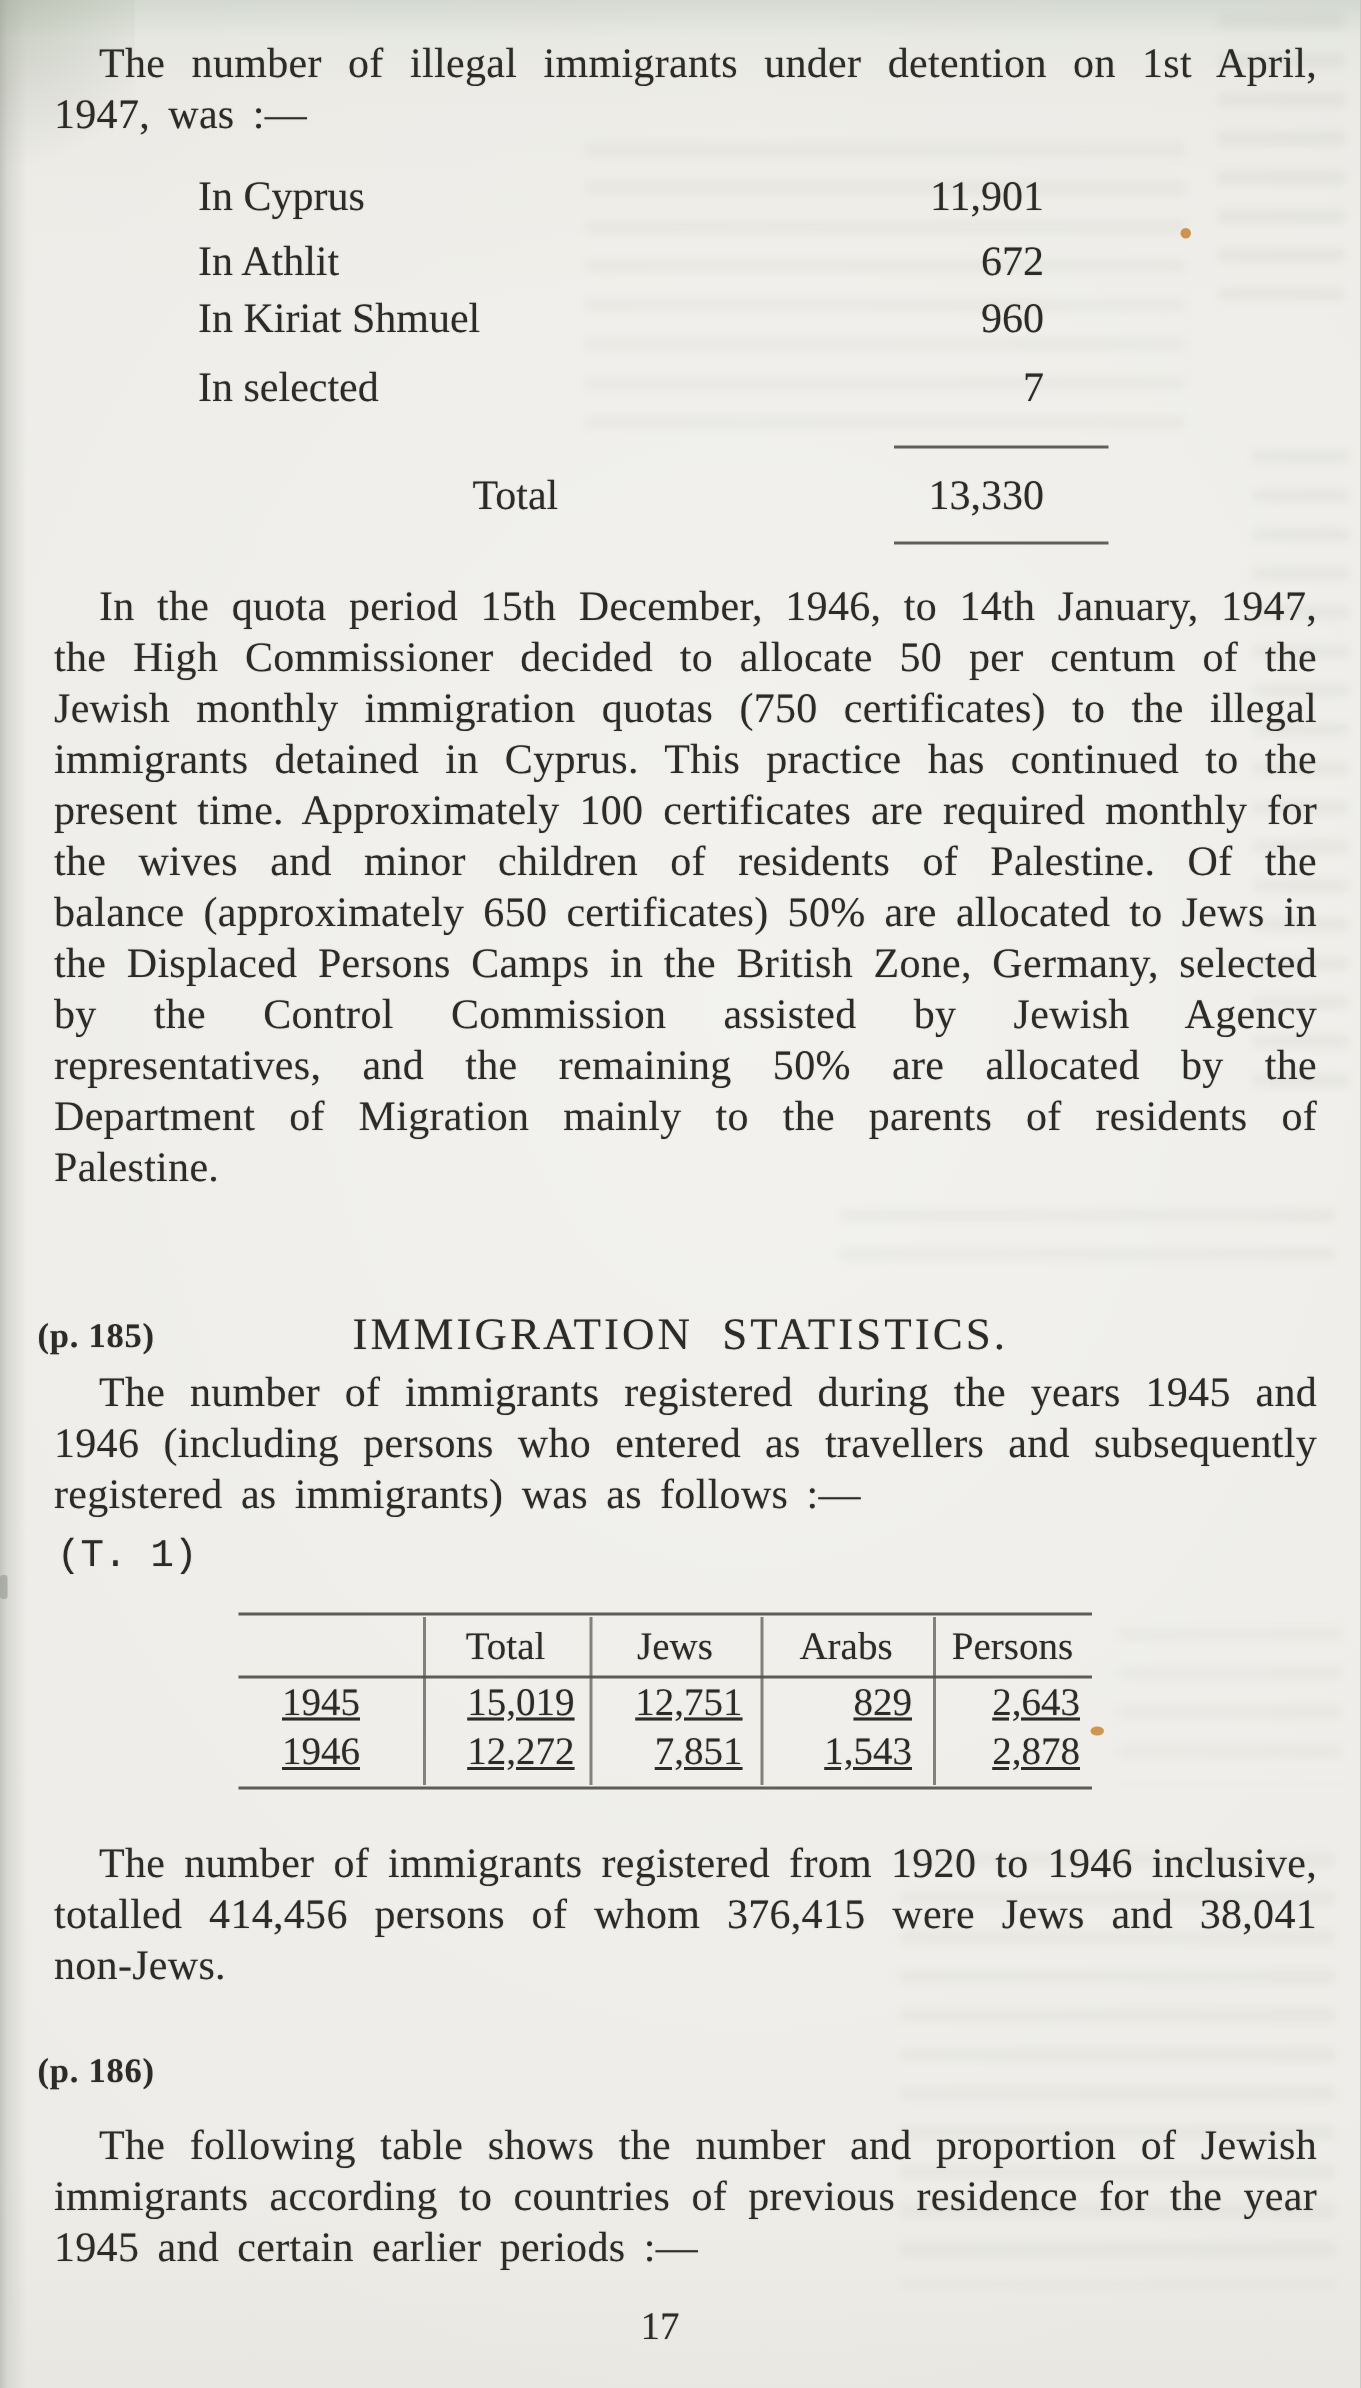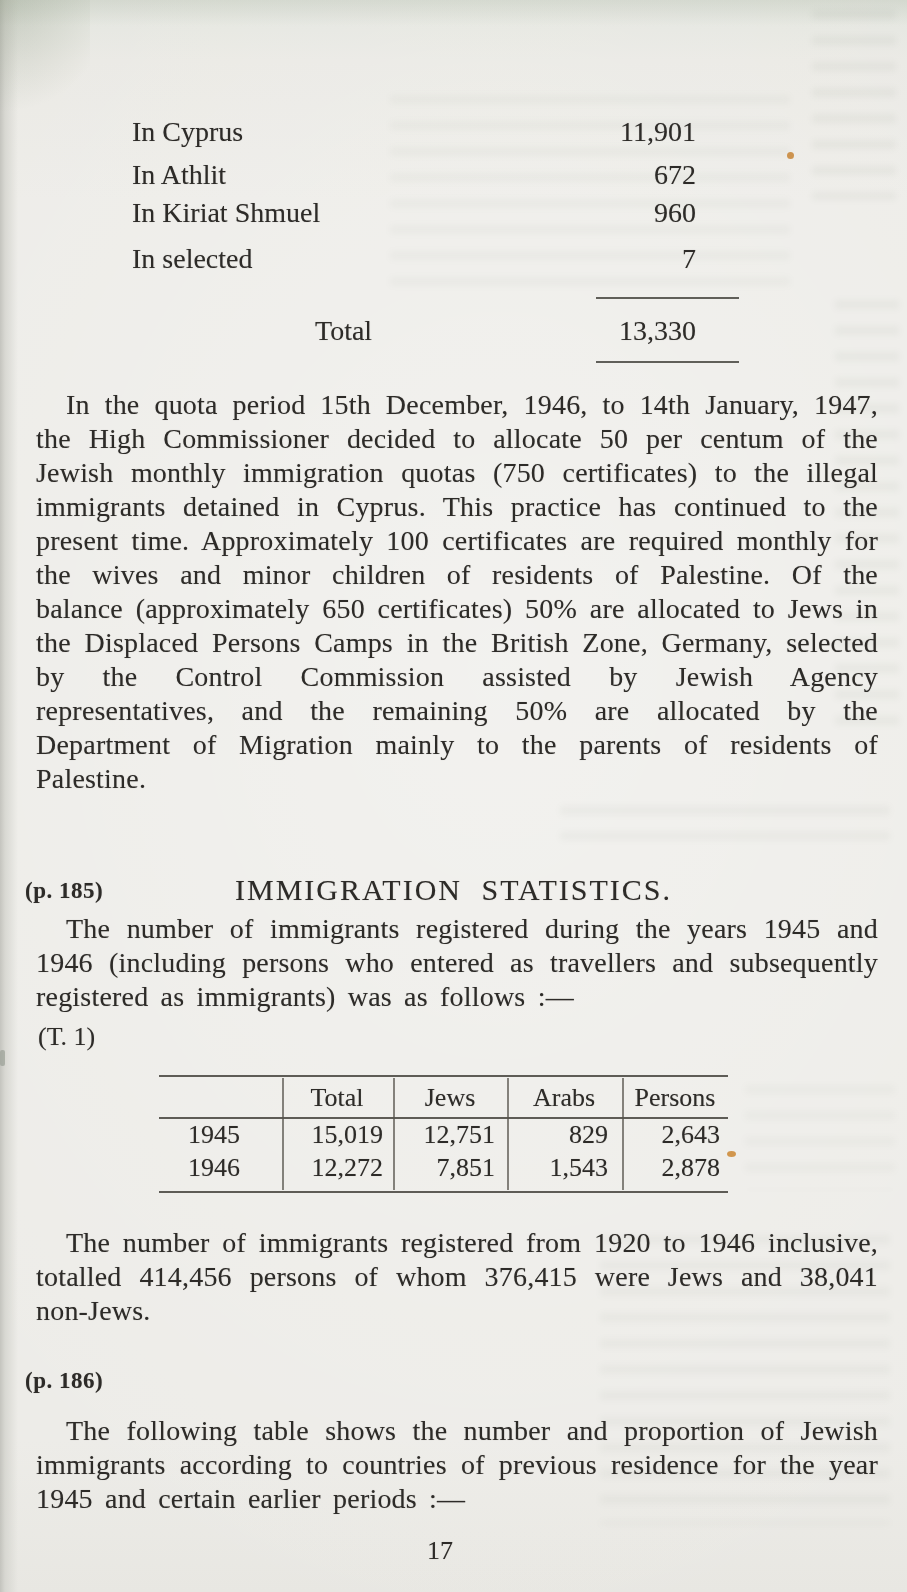--- a/index.html
+++ b/index.html
@@ -26,26 +26,26 @@
   
   .para{position:absolute;left:36px;width:842px;font-size:28px;line-height:34px;
     text-align:justify;text-indent:30px;word-spacing:5px;letter-spacing:.2px;}
   .det-row{position:absolute;left:116px;width:596px;font-size:28px;line-height:34px;}
   .det-row .lbl{position:absolute;left:16px;top:0;}
   .det-row .val{position:absolute;right:16px;top:0;text-align:right;}
   .rule{position:absolute;height:2px;background:#47453f;opacity:.85;}
   .heading{position:absolute;left:0;top:843px;width:907px;text-align:center;
     font-size:30px;letter-spacing:2px;word-spacing:10px;margin-top:30px;}
   .pageref{position:absolute;left:25px;font-size:23px;font-weight:bold;letter-spacing:.5px;}
-  .tableref{position:absolute;left:38px;font-size:26px;}
+  .tableref{position:absolute;left:38px;font-size:26px;font-family:Liberation Mono, monospace;}
   .tbl{position:absolute;left:159px;top:1075px;width:569px;height:120px;font-size:26px;}
   .tbl .hline{position:absolute;left:0;width:569px;height:2px;background:#44423c;opacity:.85;}
   .tbl .vline{position:absolute;top:3px;height:112px;width:2px;background:#55534c;opacity:.7;}
   .tbl .hdr{position:absolute;transform:translateX(-50%);top:8px;}
-  .tbl .cell{position:absolute;text-align:right;}
+  .tbl .cell{position:absolute;text-align:right;text-decoration:underline;}
   .pagenum{position:absolute;left:0;top:1536px;width:880px;text-align:center;font-size:26px;}
 </style>
 </head>
 <body>
 
 <div class="page">
 
   <div class="edge-left"></div>
   <div class="edge-top"></div>
   <div class="corner-tl"></div>
@@ -54,20 +54,21 @@
   <div class="ghost" style="left:390px;top:95px;width:400px;height:200px;opacity:.09"></div>
   <div class="ghost" style="left:835px;top:300px;width:64px;height:430px;opacity:.12"></div>
   <div class="ghost" style="left:560px;top:806px;width:330px;height:34px;opacity:.11"></div>
   <div class="ghost" style="left:745px;top:1085px;width:150px;height:105px;opacity:.08"></div>
   <div class="ghost" style="left:600px;top:1235px;width:290px;height:290px;opacity:.10"></div>
 
   <div class="speck" style="left:787px;top:152px;width:7px;height:7px;background:#c9893e;opacity:.9"></div>
   <div class="speck" style="left:727px;top:1151px;width:9px;height:6px;background:#cd8c3c;opacity:.9"></div>
   <div class="speck" style="left:0;top:1050px;width:5px;height:16px;border-radius:2px;background:#9aa096;opacity:.7"></div>
 
+  <div class="para" style="top:26px">The number of illegal immigrants under detention on 1st April, 1947, was :—</div>
 
   <div>
     <div class="det-row" style="top:115px">
       <span class="lbl">In Cyprus</span>
       <span class="val">11,901</span>
     </div>
     <div class="det-row" style="top:158px">
       <span class="lbl">In Athlit</span>
       <span class="val">672</span>
     </div>

